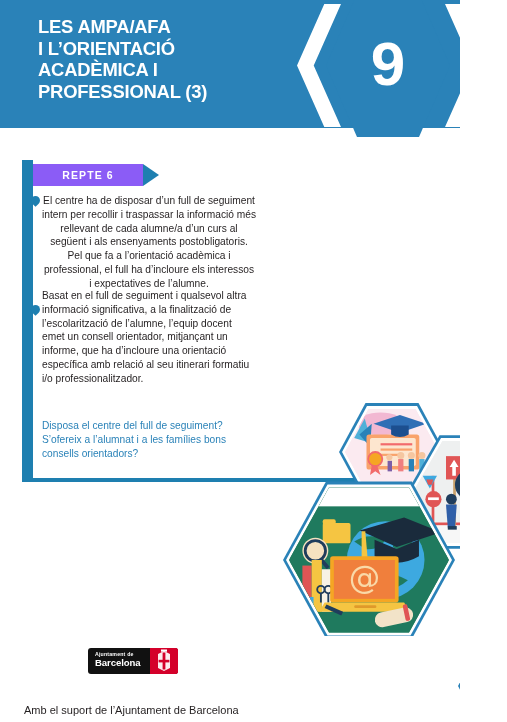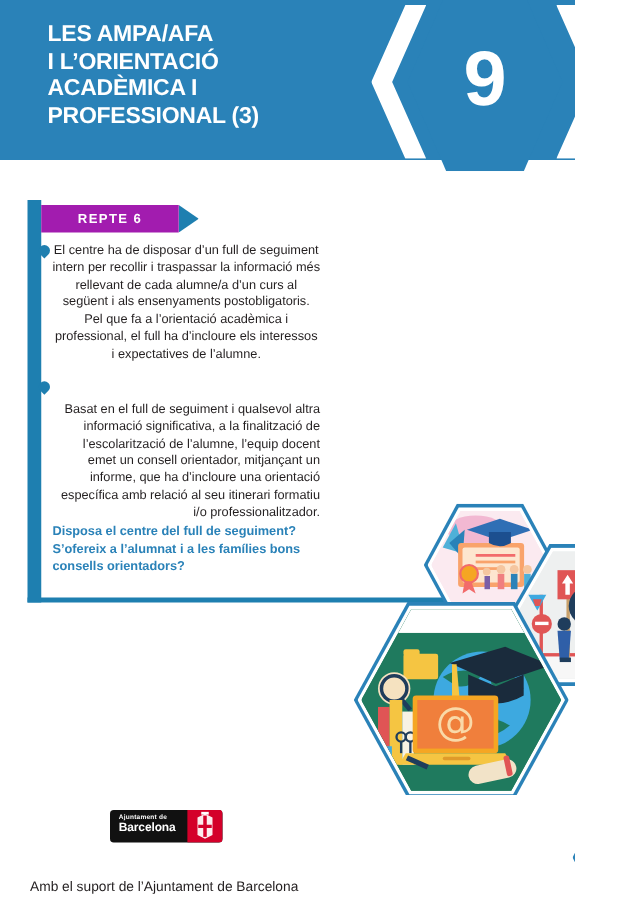--- a/index.html
+++ b/index.html
@@ -54,21 +54,21 @@
     border-bottom:4px solid #1e7fb0;
     box-sizing:border-box;
     background:#ffffff;
   }
   .box-underline{
     position:absolute;left:292px;top:478px;width:78px;height:4px;background:#1e7fb0;
   }
 
   .repte-badge{
     position:absolute;left:33px;top:164px;height:22px;width:110px;
-    background:#a21caf;
+    background:#8b5cf6;
     text-align:center;
   }
   .repte-tip{
     position:absolute;left:143px;top:164px;width:16px;height:22px;
     background:#1e7fb0;
     clip-path:polygon(0% 0%,0% 100%,100% 50%);
   }
   .repte-label{
     position:absolute;left:0;top:0;width:110px;height:22px;
     display:flex;align-items:center;justify-content:center;
@@ -76,32 +76,32 @@
     font-family:"Liberation Sans", sans-serif;
   }
 
   .para{
     position:absolute;left:42px;width:214px;
     font-size:10.2px;line-height:1.355;color:#231f20;
     font-family:"Liberation Sans", sans-serif;
     text-align:left;
   }
   .para.p1{top:194px;text-align:center;}
-  .para.p2{top:321px;text-align:right;}
+  .para.p2{top:289px;}
   .bullet{
     position:absolute;width:9px;height:9px;background:#1e7fb0;
     border-radius:50% 50% 50% 0;
     transform:rotate(-45deg);
   }
   .bullet.b1{left:31px;top:196px;}
   .bullet.b2{left:31px;top:305px;}
 
   .question{
     position:absolute;left:42px;top:419px;width:214px;
-    font-size:10.2px;line-height:1.36;color:#2a82b8;font-weight:bold;
+    font-size:10.2px;line-height:1.36;color:#2a82b8;font-weight:normal;
     font-family:"Liberation Sans", sans-serif;
   }
 
   
   .illus{position:absolute;left:277px;top:402px;width:230px;height:240px;}
   .hexwrap{position:absolute;}
   .hexout{
     position:absolute;left:0;top:0;width:100%;height:100%;
     background:#2a82b8;
     clip-path:polygon(25% 1%,75% 1%,100% 50%,75% 99%,25% 99%,0% 50%);

